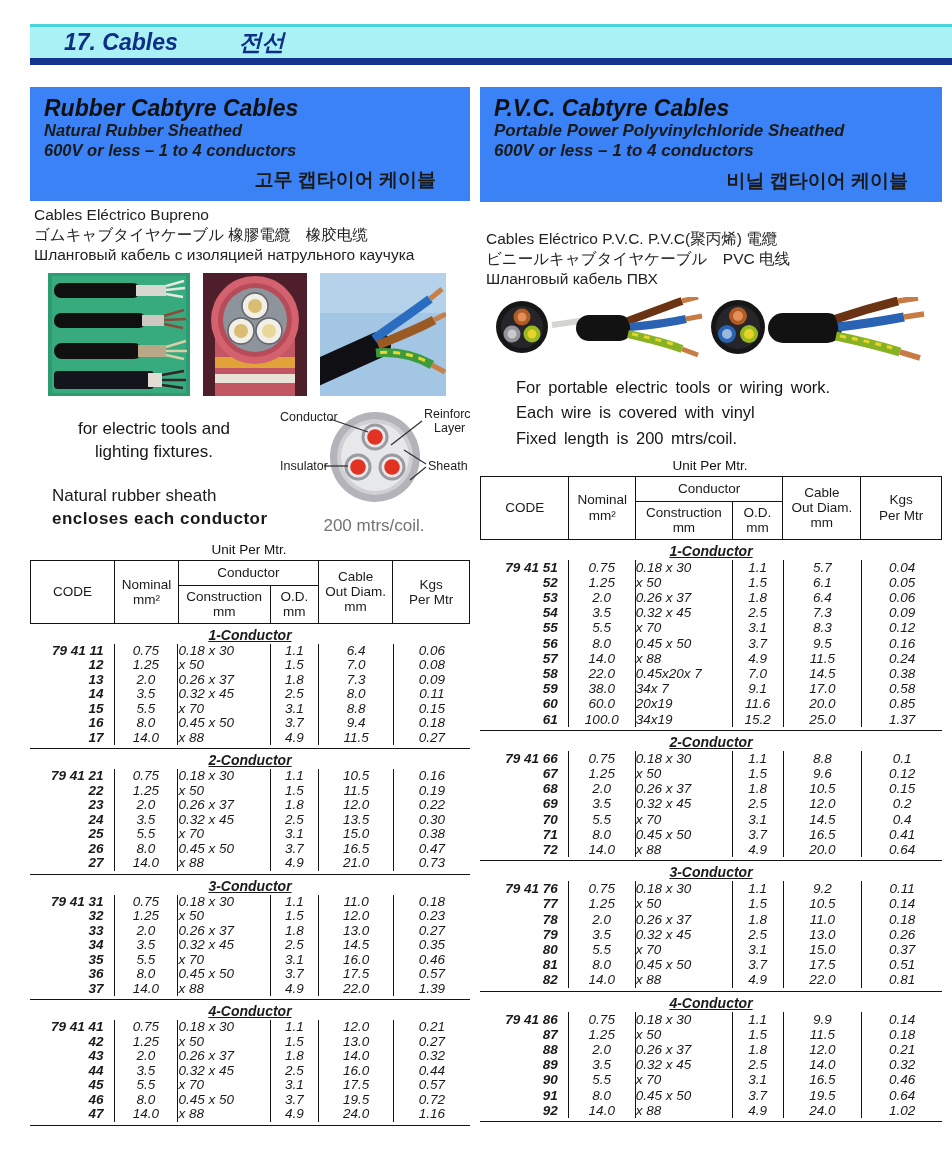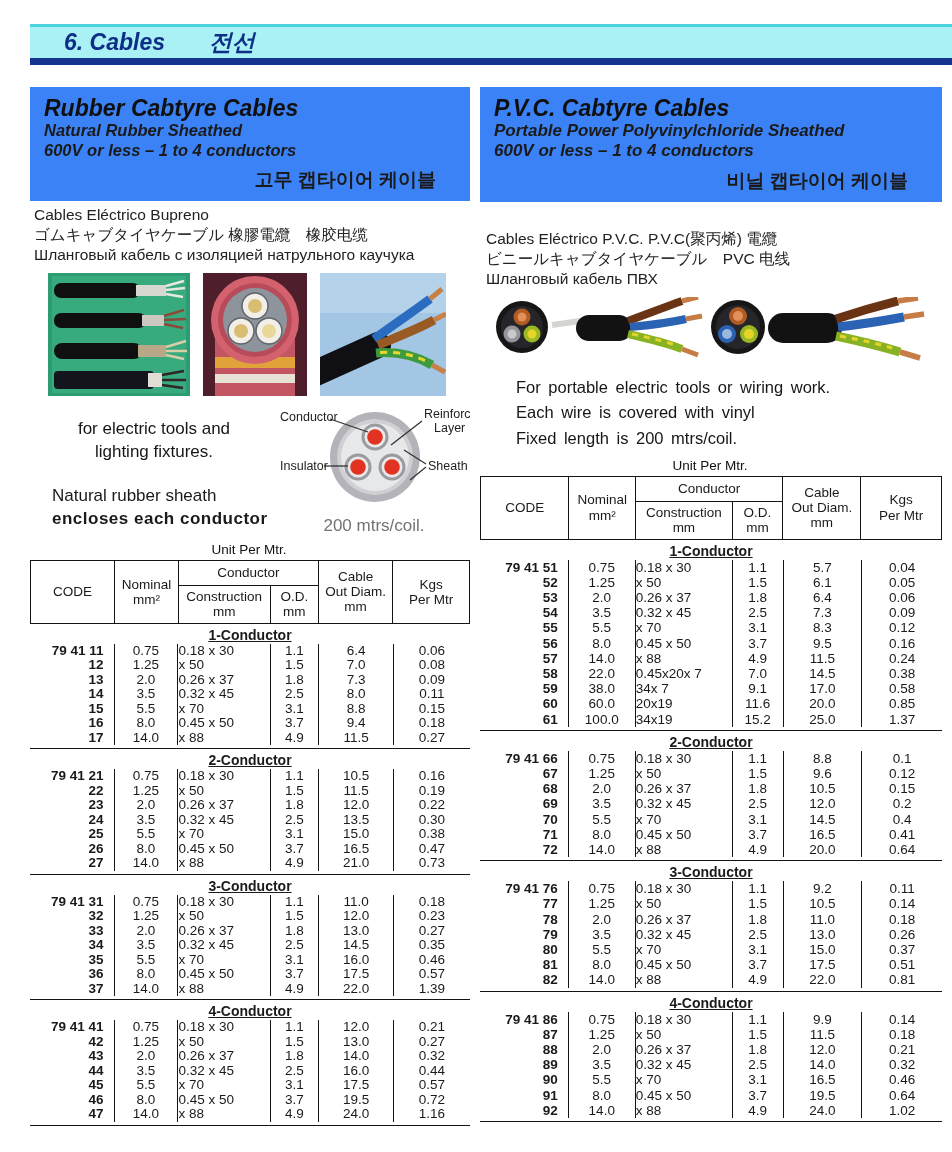--- a/index.html
+++ b/index.html
@@ -4,21 +4,21 @@
 <style>
   * { margin:0; padding:0; box-sizing:border-box; }
   html,body { width:952px; height:1152px; background:#ffffff; }
   body { position:relative; font-family:"Liberation Sans","DejaVu Sans",sans-serif; color:#1a1a1a; overflow:hidden; }
 
   
   .banner { position:absolute; left:30px; top:24px; right:0; height:34px;
             background:#a9f1f5; border-top:3px solid #49d3de;
             display:flex; align-items:center; padding-left:34px; }
   .banner-title { font-size:23px; font-weight:bold; font-style:italic; color:#0f2f86; }
-  .banner-title .kr { margin-left:44px;text-align:right; }
+  .banner-title .kr { margin-left:61px;text-align:right; }
   .banner-underline { position:absolute; left:30px; top:58px; right:0; height:7px; background:#16338e; }
 
   
   .col { position:absolute; top:87px; }
   .col-left  { left:30px;  width:440px; }
   .col-right { left:480px; width:462px; }
 
   
   .greenbox { background:#3b82f6; padding:9px 6px 8px 14px; }
   .greenbox .gb-title { font-size:23px; font-weight:bold; font-style:italic; color:#101010; line-height:1.1; }
@@ -54,37 +54,37 @@
   
   .dtable { width:100%; }
   .dt-head { display:grid; border:1.6px solid #141414;
              grid-template-columns:19% 14.5% 21% 11% 17% 17.5%;
              grid-template-rows:25px 37px; }
   .hc { display:flex; flex-direction:column; align-items:center; justify-content:center;
         text-align:center; font-size:13.5px; line-height:1.12; }
   .bl { border-left:1.4px solid #141414; }
   .bb { border-bottom:1.4px solid #141414; }
   .r12 { grid-row:1/3; }
-  .dt-sec { border-bottom:1.6px solid #141414; }
+  .dt-sec { border-bottom:1.6px solid #141414;font-style:italic; }
   .dt-sec-title { text-align:center; font-weight:bold; font-size:14px; padding:3px 0 1px; }
   .dt-sec-title span { text-decoration:underline; }
   .dt-rows { display:grid; grid-template-columns:19% 14.5% 21% 11% 17% 17.5%; padding-bottom:3px; }
   .cell { font-size:13.5px; line-height:14.5px; white-space:pre; }
   .col-right .cell { line-height:15.2px; }
   .c0 { text-align:right; padding-right:10px; font-weight:bold; }
   .c1 { text-align:center; }
   .c2 { padding-right:19px; }
   .c3,.c4,.c5 { text-align:center; }
 </style>
 </head>
 <body>
 
 <div class="banner">
   <div class="banner-title">
-    <span>6. Cables</span><span class="kr">전선</span>
+    <span>17. Cables</span><span class="kr">전선</span>
   </div>
 </div>
 <div class="banner-underline"></div>
 
 <div class="col col-left">
 
   <div class="greenbox">
     <div class="gb-title">Rubber Cabtyre Cables</div>
     <div class="gb-sub">Natural Rubber Sheathed</div>
     <div class="gb-sub">600V or less – 1 to 4 conductors</div>

